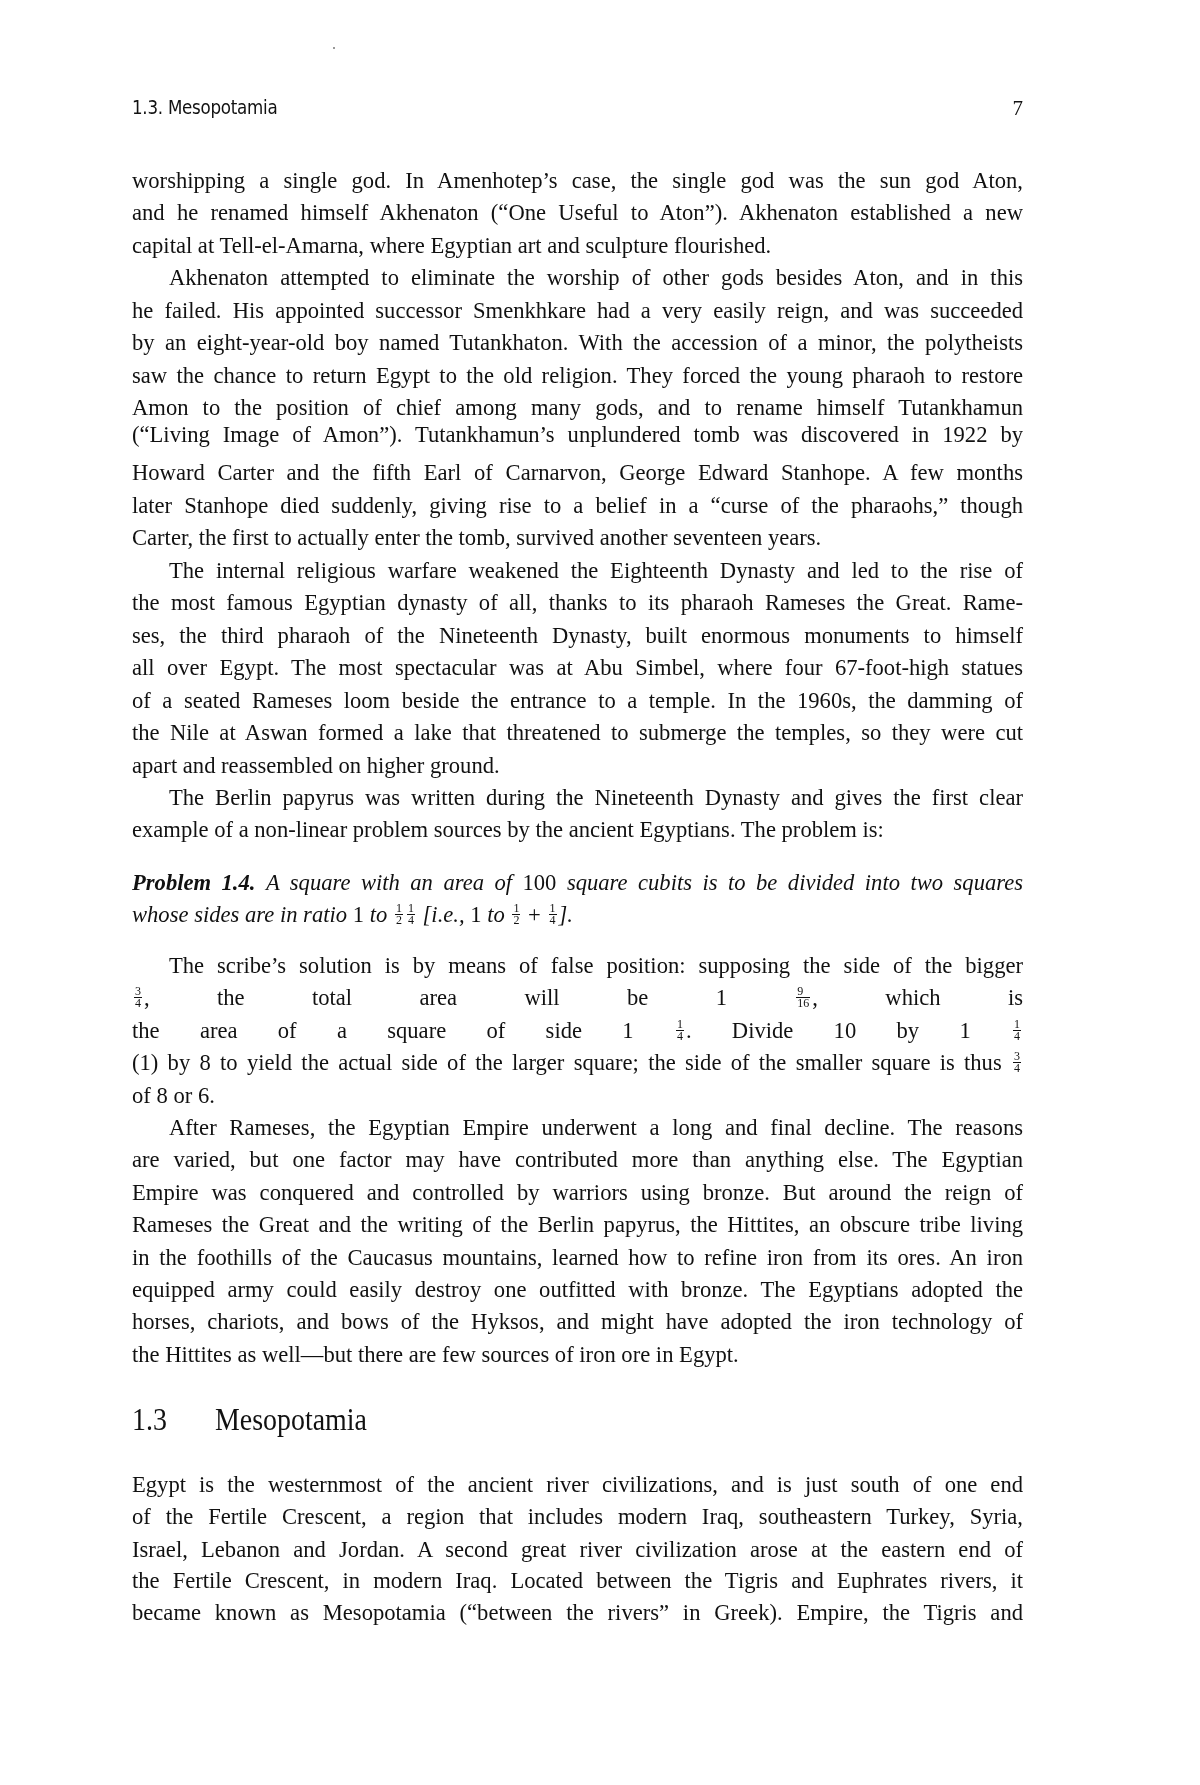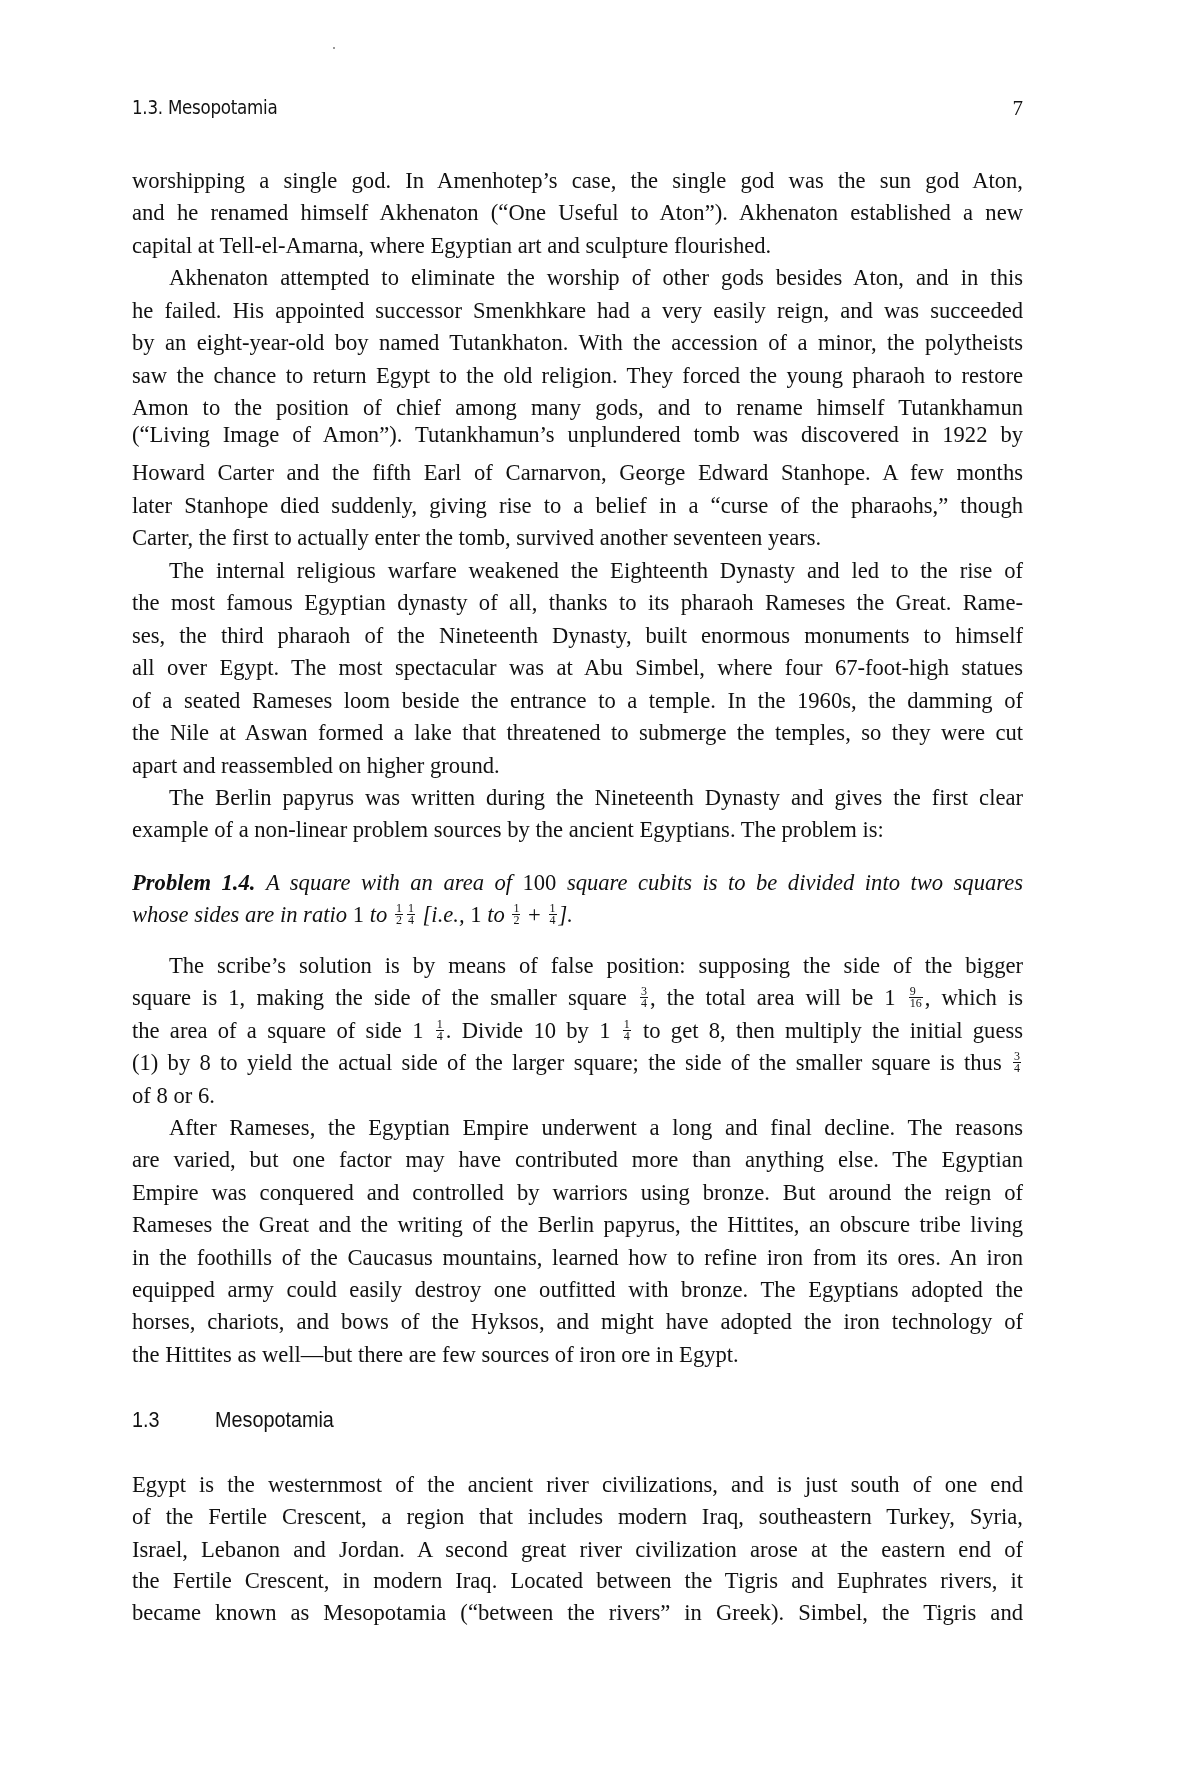--- a/index.html
+++ b/index.html
@@ -11,22 +11,22 @@
   .running-head .pg { position:absolute; right:0; top:0; font-family:"Liberation Serif", serif; font-size:21px; }
   .line { position:absolute; left:132px; width:891px; font-size:22.6px; line-height:26px; height:26px;
           white-space:nowrap; text-align:justify; text-align-last:justify; }
   .line.last { text-align-last:left; }
   .line.indent { left:169px; width:854px; }
   .b { font-weight:bold;font-style:italic; }
   .i { font-style:italic; }
   .frac { display:inline-block; vertical-align:middle; text-align:center; font-size:12px; line-height:11px; margin:0 2px; position:relative; top:-2px; }
   .frac .n { display:block; border-bottom:1px solid #111; padding:0 1px; }
   .frac .d { display:block; padding:0 1px; }
-  .section-heading { position:absolute; left:132px; top:1400px; font-family:Liberation Sans, sans-serif;
-          font-size:22px; line-height:40px; white-space:nowrap; }
+  .section-heading { position:absolute; left:132px; top:1400px; font-family:Liberation Serif, serif;
+          font-size:31px; line-height:40px; white-space:nowrap; }
   .section-heading .num { display:inline-block; width:83px; transform:scaleX(0.9); transform-origin:left; }
   .section-heading .title { display:inline-block; transform:scaleX(0.9); transform-origin:left; }
   .speck { position:absolute; left:333px; top:47px; width:2px; height:2px; background:#999; }
 </style>
 </head>
 <body>
 
 <div class="speck"></div>
 
 <div class="running-head">
@@ -84,29 +84,27 @@
     <span class="i">to</span>
     <span class="frac"><span class="n">1</span><span class="d">2</span></span>
     <span>+</span>
     <span class="frac"><span class="n">1</span><span class="d">4</span></span><span class="i">].</span>
   </div>
 </div>
 
 <div>
   <div class="line indent" style="top:953px">The scribe’s solution is by means of false position: supposing the side of the bigger</div>
   <div class="line" style="top:985px">
-    <span>square is 1, making the side of the smaller square</span>
     <span class="frac"><span class="n">3</span><span class="d">4</span></span><span>, the total area will be 1</span>
     <span class="frac"><span class="n">9</span><span class="d">16</span></span><span>, which is</span>
   </div>
   <div class="line" style="top:1018px">
     <span>the area of a square of side 1</span>
     <span class="frac"><span class="n">1</span><span class="d">4</span></span><span>. Divide 10 by 1</span>
     <span class="frac"><span class="n">1</span><span class="d">4</span></span>
-    <span>to get 8, then multiply the initial guess</span>
   </div>
   <div class="line" style="top:1050px">
     <span>(1) by 8 to yield the actual side of the larger square; the side of the smaller square is thus</span>
     <span class="frac"><span class="n">3</span><span class="d">4</span></span>
   </div>
   <div class="line last" style="top:1083px">of 8 or 6.</div>
 </div>
 
 <div>
   <div class="line indent" style="top:1115px">After Rameses, the Egyptian Empire underwent a long and final decline. The reasons</div>
@@ -121,14 +119,14 @@
 
 <div class="section-heading">
   <span class="num">1.3</span><span class="title">Mesopotamia</span>
 </div>
 
 <div>
   <div class="line" style="top:1472px">Egypt is the westernmost of the ancient river civilizations, and is just south of one end</div>
   <div class="line" style="top:1504px">of the Fertile Crescent, a region that includes modern Iraq, southeastern Turkey, Syria,</div>
   <div class="line" style="top:1537px">Israel, Lebanon and Jordan. A second great river civilization arose at the eastern end of</div>
   <div class="line" style="top:1568px">the Fertile Crescent, in modern Iraq. Located between the Tigris and Euphrates rivers, it</div>
-  <div class="line" style="top:1600px">became known as Mesopotamia (“between the rivers” in Greek). Simbel, the Tigris and</div>
+  <div class="line" style="top:1600px">became known as Mesopotamia (“between the rivers” in Greek). Empire, the Tigris and</div>
 </div>
 
 </body></html>

